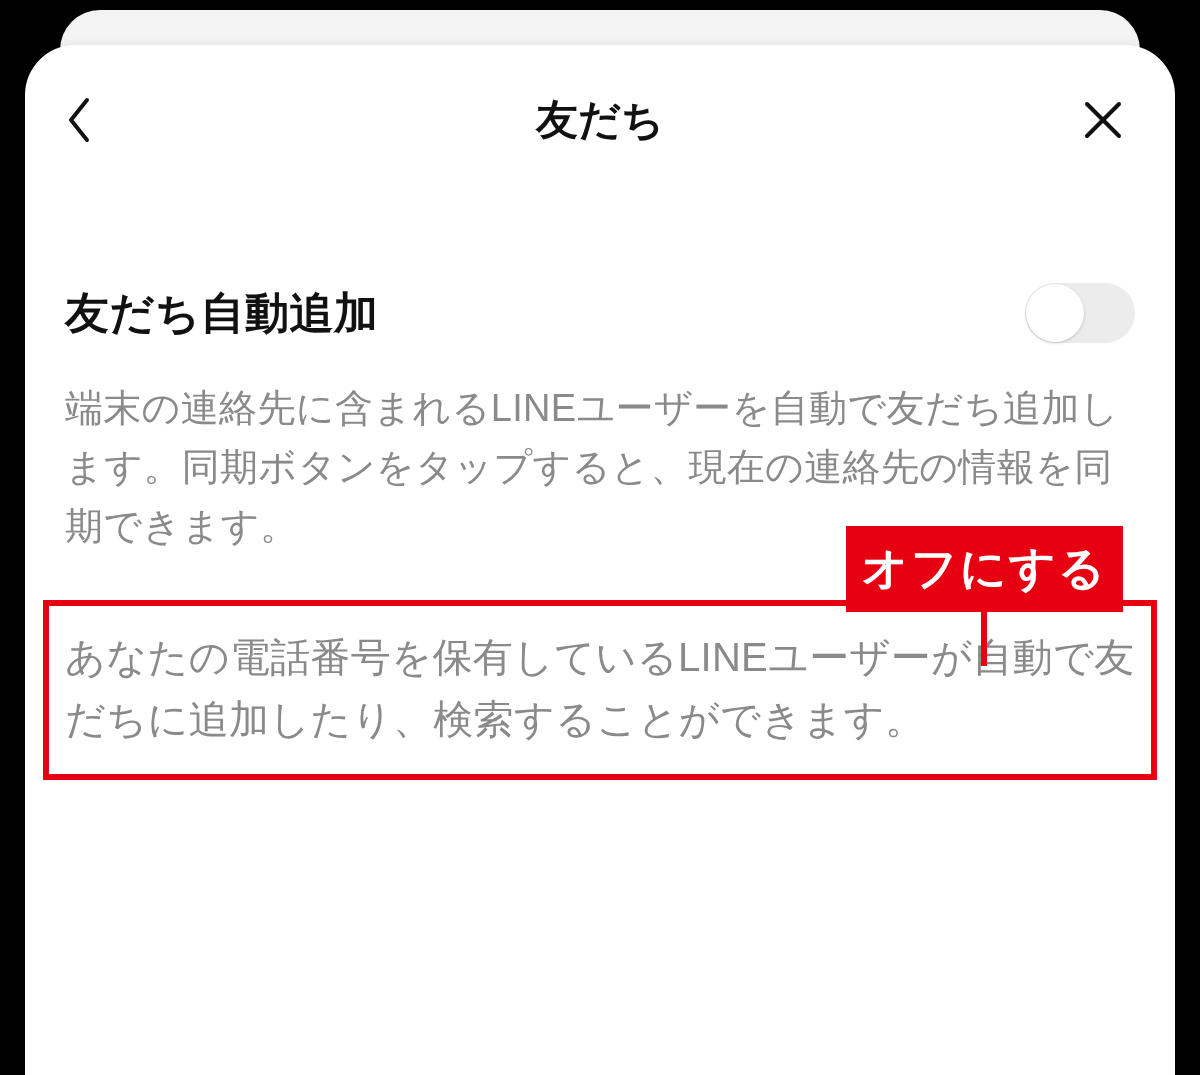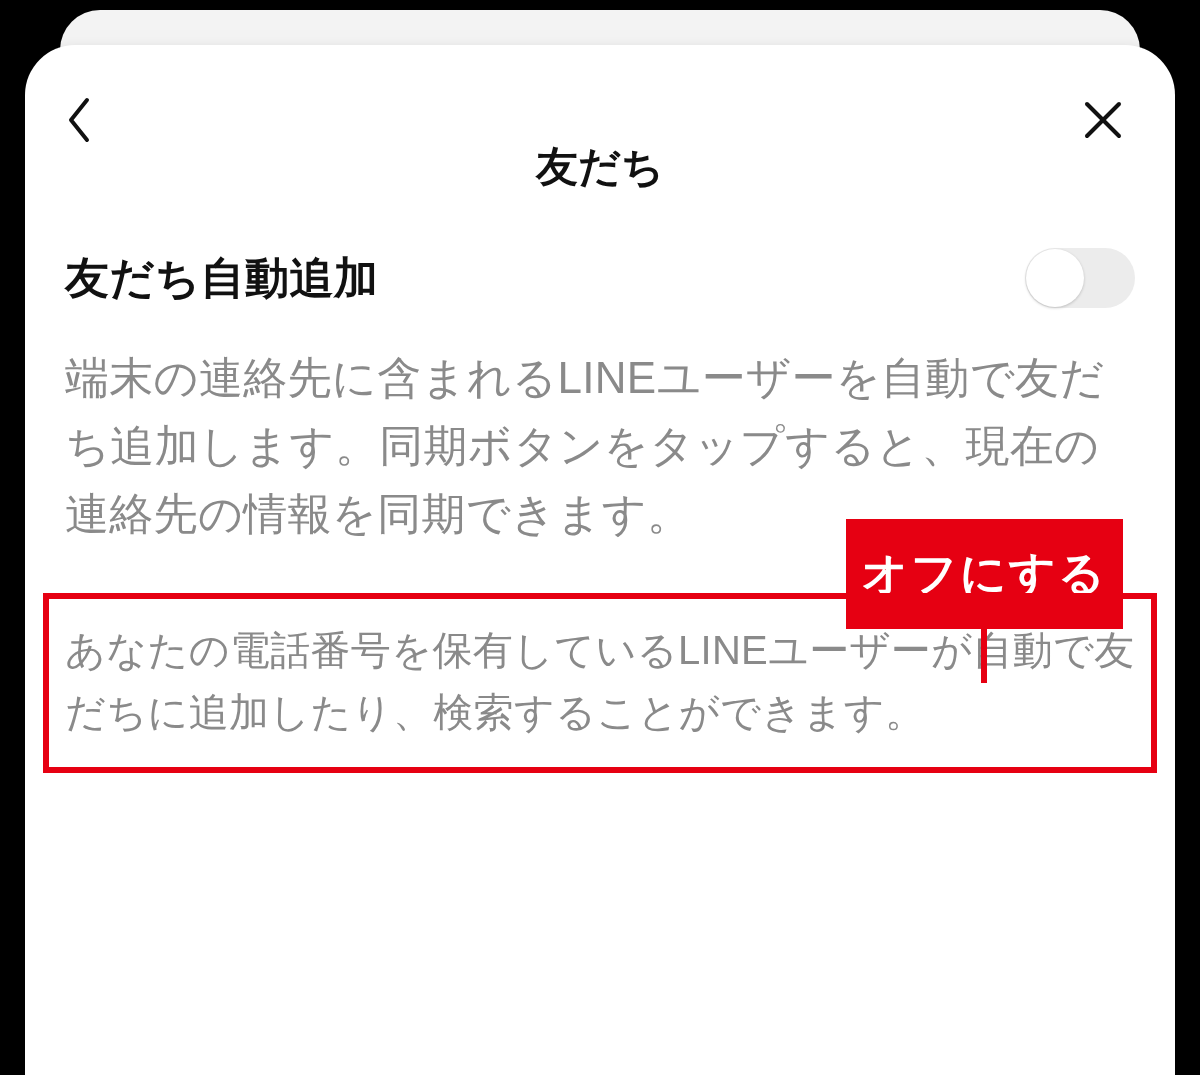--- a/index.html
+++ b/index.html
@@ -1,34 +1,34 @@
 <!DOCTYPE html>
 <html><head>
 <meta charset="utf-8">
 <style>
   html,body{margin:0;padding:0;width:1200px;height:1075px;font-family:"Hiragino Sans","Yu Gothic","Meiryo",sans-serif;background:#000;}
   .bg-sheet{position:absolute;left:60px;right:60px;top:10px;height:140px;background:#f3f3f3;border-top-left-radius:40px;border-top-right-radius:40px;}
   .sheet{position:absolute;left:25px;right:25px;top:45px;bottom:0;background:#fff;border-top-left-radius:50px;border-top-right-radius:50px;box-shadow:0 -2px 8px rgba(0,0,0,0.05);}
-  .header{position:relative;height:150px;display:flex;align-items:flex-end;justify-content:center;}
+  .header{position:relative;height:150px;display:flex;align-items:center;justify-content:center;}
   .back{position:absolute;left:40px;top:50%;transform:translateY(-50%);cursor:pointer;}
   .back svg{width:28px;height:48px;display:block;}
   .close{position:absolute;right:50px;top:50%;transform:translateY(-50%);cursor:pointer;}
   .close svg{width:44px;height:44px;display:block;}
   .title{font-size:42px;font-weight:700;color:#111;}
   .content{padding:0 40px;}
-  .row{display:flex;align-items:center;justify-content:space-between;margin-top:53px;}
+  .row{display:flex;align-items:center;justify-content:space-between;margin-top:88px;}
   .row-label{font-size:44px;font-weight:700;color:#111;letter-spacing:0.5px;}
   .toggle{width:110px;height:60px;border-radius:40px;background:#ececec;position:relative;flex:0 0 auto;cursor:pointer;}
   .toggle .knob{position:absolute;width:58px;height:58px;border-radius:50%;background:#fff;top:1px;left:1px;box-shadow:0 1px 3px rgba(0,0,0,0.2);}
-  .desc{margin-top:36px;font-size:44px;line-height:1.55;color:#8a8a8a;letter-spacing:0.3px;}
+  .desc{margin-top:36px;font-size:38px;line-height:1.55;color:#8a8a8a;letter-spacing:0.3px;}
   .section2{position:relative;margin-top:70px;}
   .hl-box{position:absolute;left:-22px;right:-22px;top:-26px;bottom:-30px;border:6px solid #E60012;pointer-events:none;}
   .hl-toggle{position:absolute;right:-18px;top:-16px;width:140px;height:92px;border:6px solid #E60012;pointer-events:none;}
   .callout{position:absolute;right:12px;top:-100px;}
-  .callout-badge{background:#E60012;color:#fff;font-size:46px;font-weight:700;padding:24px 16px;letter-spacing:2px;white-space:nowrap;}
+  .callout-badge{background:#E60012;color:#fff;font-size:46px;font-weight:700;padding:12px 16px;letter-spacing:2px;white-space:nowrap;}
   .callout-line{position:absolute;left:50%;top:100%;width:6px;height:54px;background:#E60012;transform:translateX(-50%);}
   .row2{display:flex;align-items:center;justify-content:space-between;}
   .desc2{margin-top:22px;font-size:40px;line-height:1.55;color:#8a8a8a;letter-spacing:0.3px;}
 </style>
 </head>
 <body>
 
 <div class="bg-sheet"></div>
 
 <div class="sheet">

